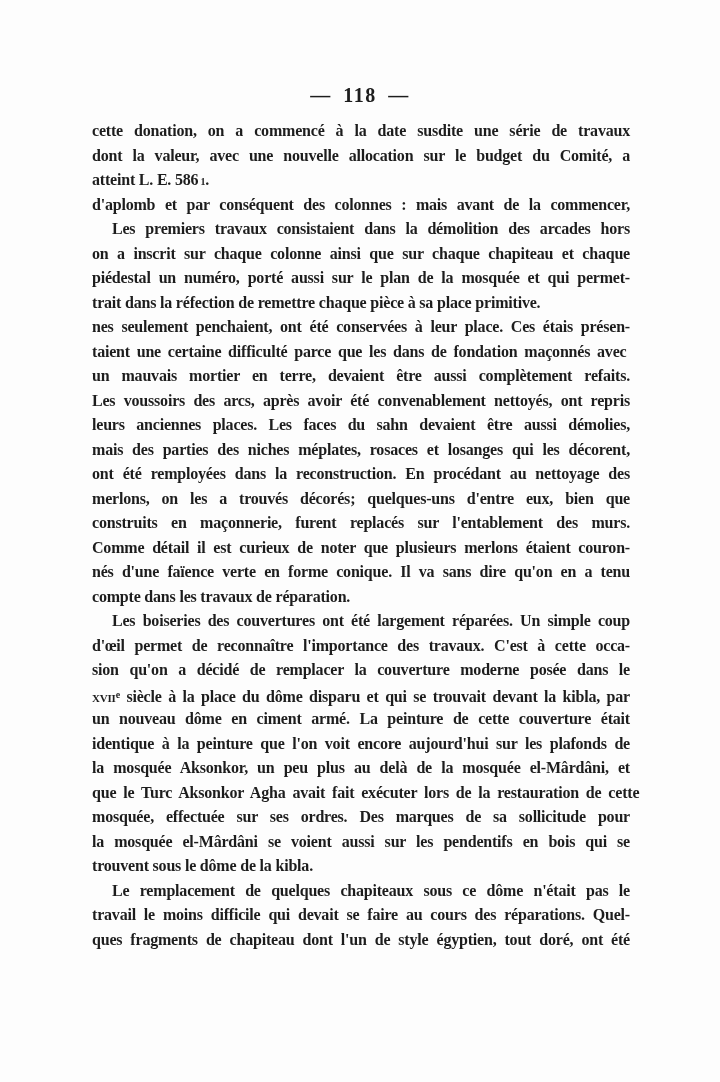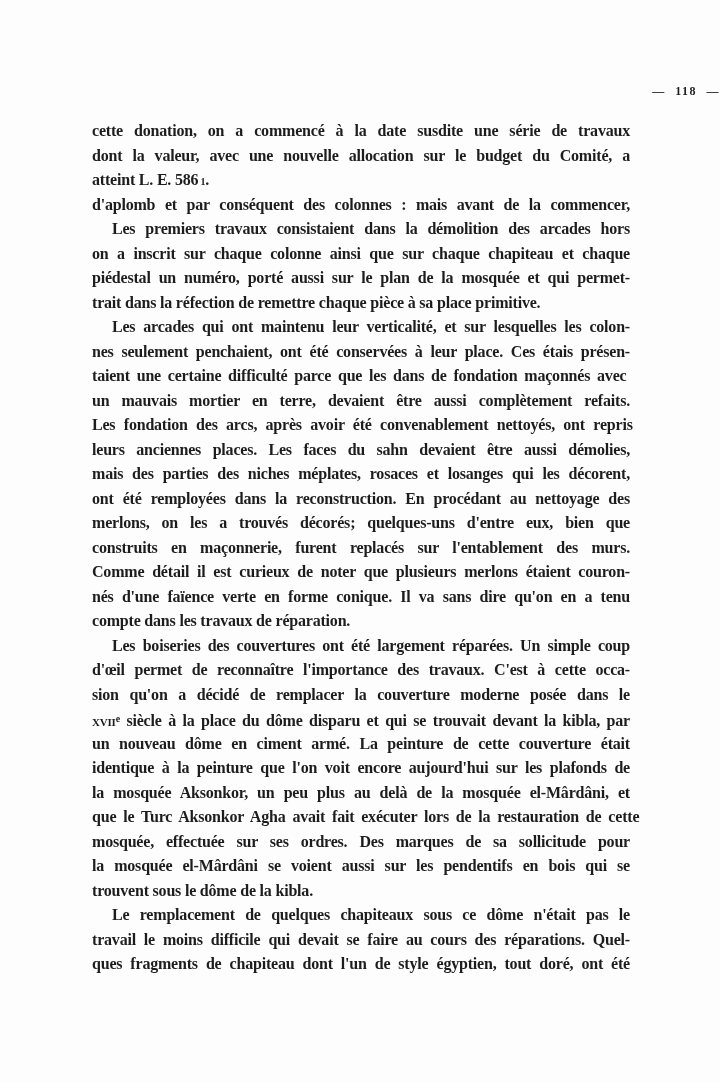--- a/index.html
+++ b/index.html
@@ -15,22 +15,22 @@
     color: var(--ink, #1d1d1d);
     font-family: "Liberation Serif", "DejaVu Serif", serif;
     font-weight: 700;
     overflow: hidden;
   }
   .page-number {
     position: absolute;
     top: 84px;
     left: 0;
     width: 100%;
-    text-align: right;
-    font-size: 12px;
+    text-align: center;
+    font-size: 20px;
     letter-spacing: 1.5px;
     word-spacing: 5px;
   }
   .text-block {
     position: absolute;
     left: 92px;
     top: 119px;
     width: 538px;
     font-size: 16px;
     line-height: 24.5px;
@@ -59,25 +59,24 @@
         <div class="line nojust"><span class="line-inner">atteint L. E. 586<span class="fnref">1</span>.</span></div>
       </div>
       <div class="para">
         <div class="line"><span class="line-inner" style="word-spacing: 5.79972px;">d'aplomb et par conséquent des colonnes : mais avant de la commencer,</span></div>
         <div class="line indent"><span class="line-inner" style="word-spacing: 6.16667px;">Les premiers travaux consistaient dans la démolition des arcades hors</span></div>
         <div class="line"><span class="line-inner" style="word-spacing: 4.74349px;">on a inscrit sur chaque colonne ainsi que sur chaque chapiteau et chaque</span></div>
         <div class="line"><span class="line-inner" style="word-spacing: 4.19231px;">piédestal un numéro, porté aussi sur le plan de la mosquée et qui permet-</span></div>
         <div class="line nojust"><span class="line-inner">trait dans la réfection de remettre chaque pièce à sa place primitive.</span></div>
       </div>
       <div class="para">
-        <div class="line indent"><span class="line-inner" style="word-spacing: 4.09233px;">Les arcades qui ont maintenu leur verticalité, et sur lesquelles les colon-</span></div>
         <div class="line"><span class="line-inner" style="word-spacing: 3.98153px;">nes seulement penchaient, ont été conservées à leur place. Ces étais présen-</span></div>
         <div class="line"><span class="line-inner" style="word-spacing: 3.00852px;">taient une certaine difficulté parce que les dans de fondation maçonnés avec</span></div>
         <div class="line"><span class="line-inner" style="word-spacing: 8.28993px;">un mauvais mortier en terre, devaient être aussi complètement refaits.</span></div>
-        <div class="line"><span class="line-inner" style="word-spacing: 4.54844px;">Les fondation des arcs, après avoir été convenablement nettoyés, ont repris</span></div>
+        <div class="line"><span class="line-inner" style="word-spacing: 4.54844px;">Les voussoirs des arcs, après avoir été convenablement nettoyés, ont repris</span></div>
         <div class="line"><span class="line-inner" style="word-spacing: 7.69375px;">leurs anciennes places. Les faces du sahn devaient être aussi démolies,</span></div>
         <div class="line"><span class="line-inner" style="word-spacing: 5.11648px;">mais des parties des niches méplates, rosaces et losanges qui les décorent,</span></div>
         <div class="line"><span class="line-inner" style="word-spacing: 5.24219px;">ont été remployées dans la reconstruction. En procédant au nettoyage des</span></div>
         <div class="line"><span class="line-inner" style="word-spacing: 8.21406px;">merlons, on les a trouvés décorés; quelques-uns d'entre eux, bien que</span></div>
         <div class="line"><span class="line-inner" style="word-spacing: 9.64648px;">construits en maçonnerie, furent replacés sur l'entablement des murs.</span></div>
         <div class="line"><span class="line-inner" style="word-spacing: 4.04972px;">Comme détail il est curieux de noter que plusieurs merlons étaient couron-</span></div>
         <div class="line"><span class="line-inner" style="word-spacing: 4.47545px; font-family: Liberation Serif, serif;">nés d'une faïence verte en forme conique. Il va sans dire qu'on en a tenu</span></div>
         <div class="line nojust"><span class="line-inner">compte dans les travaux de réparation.</span></div>
       </div>
       <div class="para">

